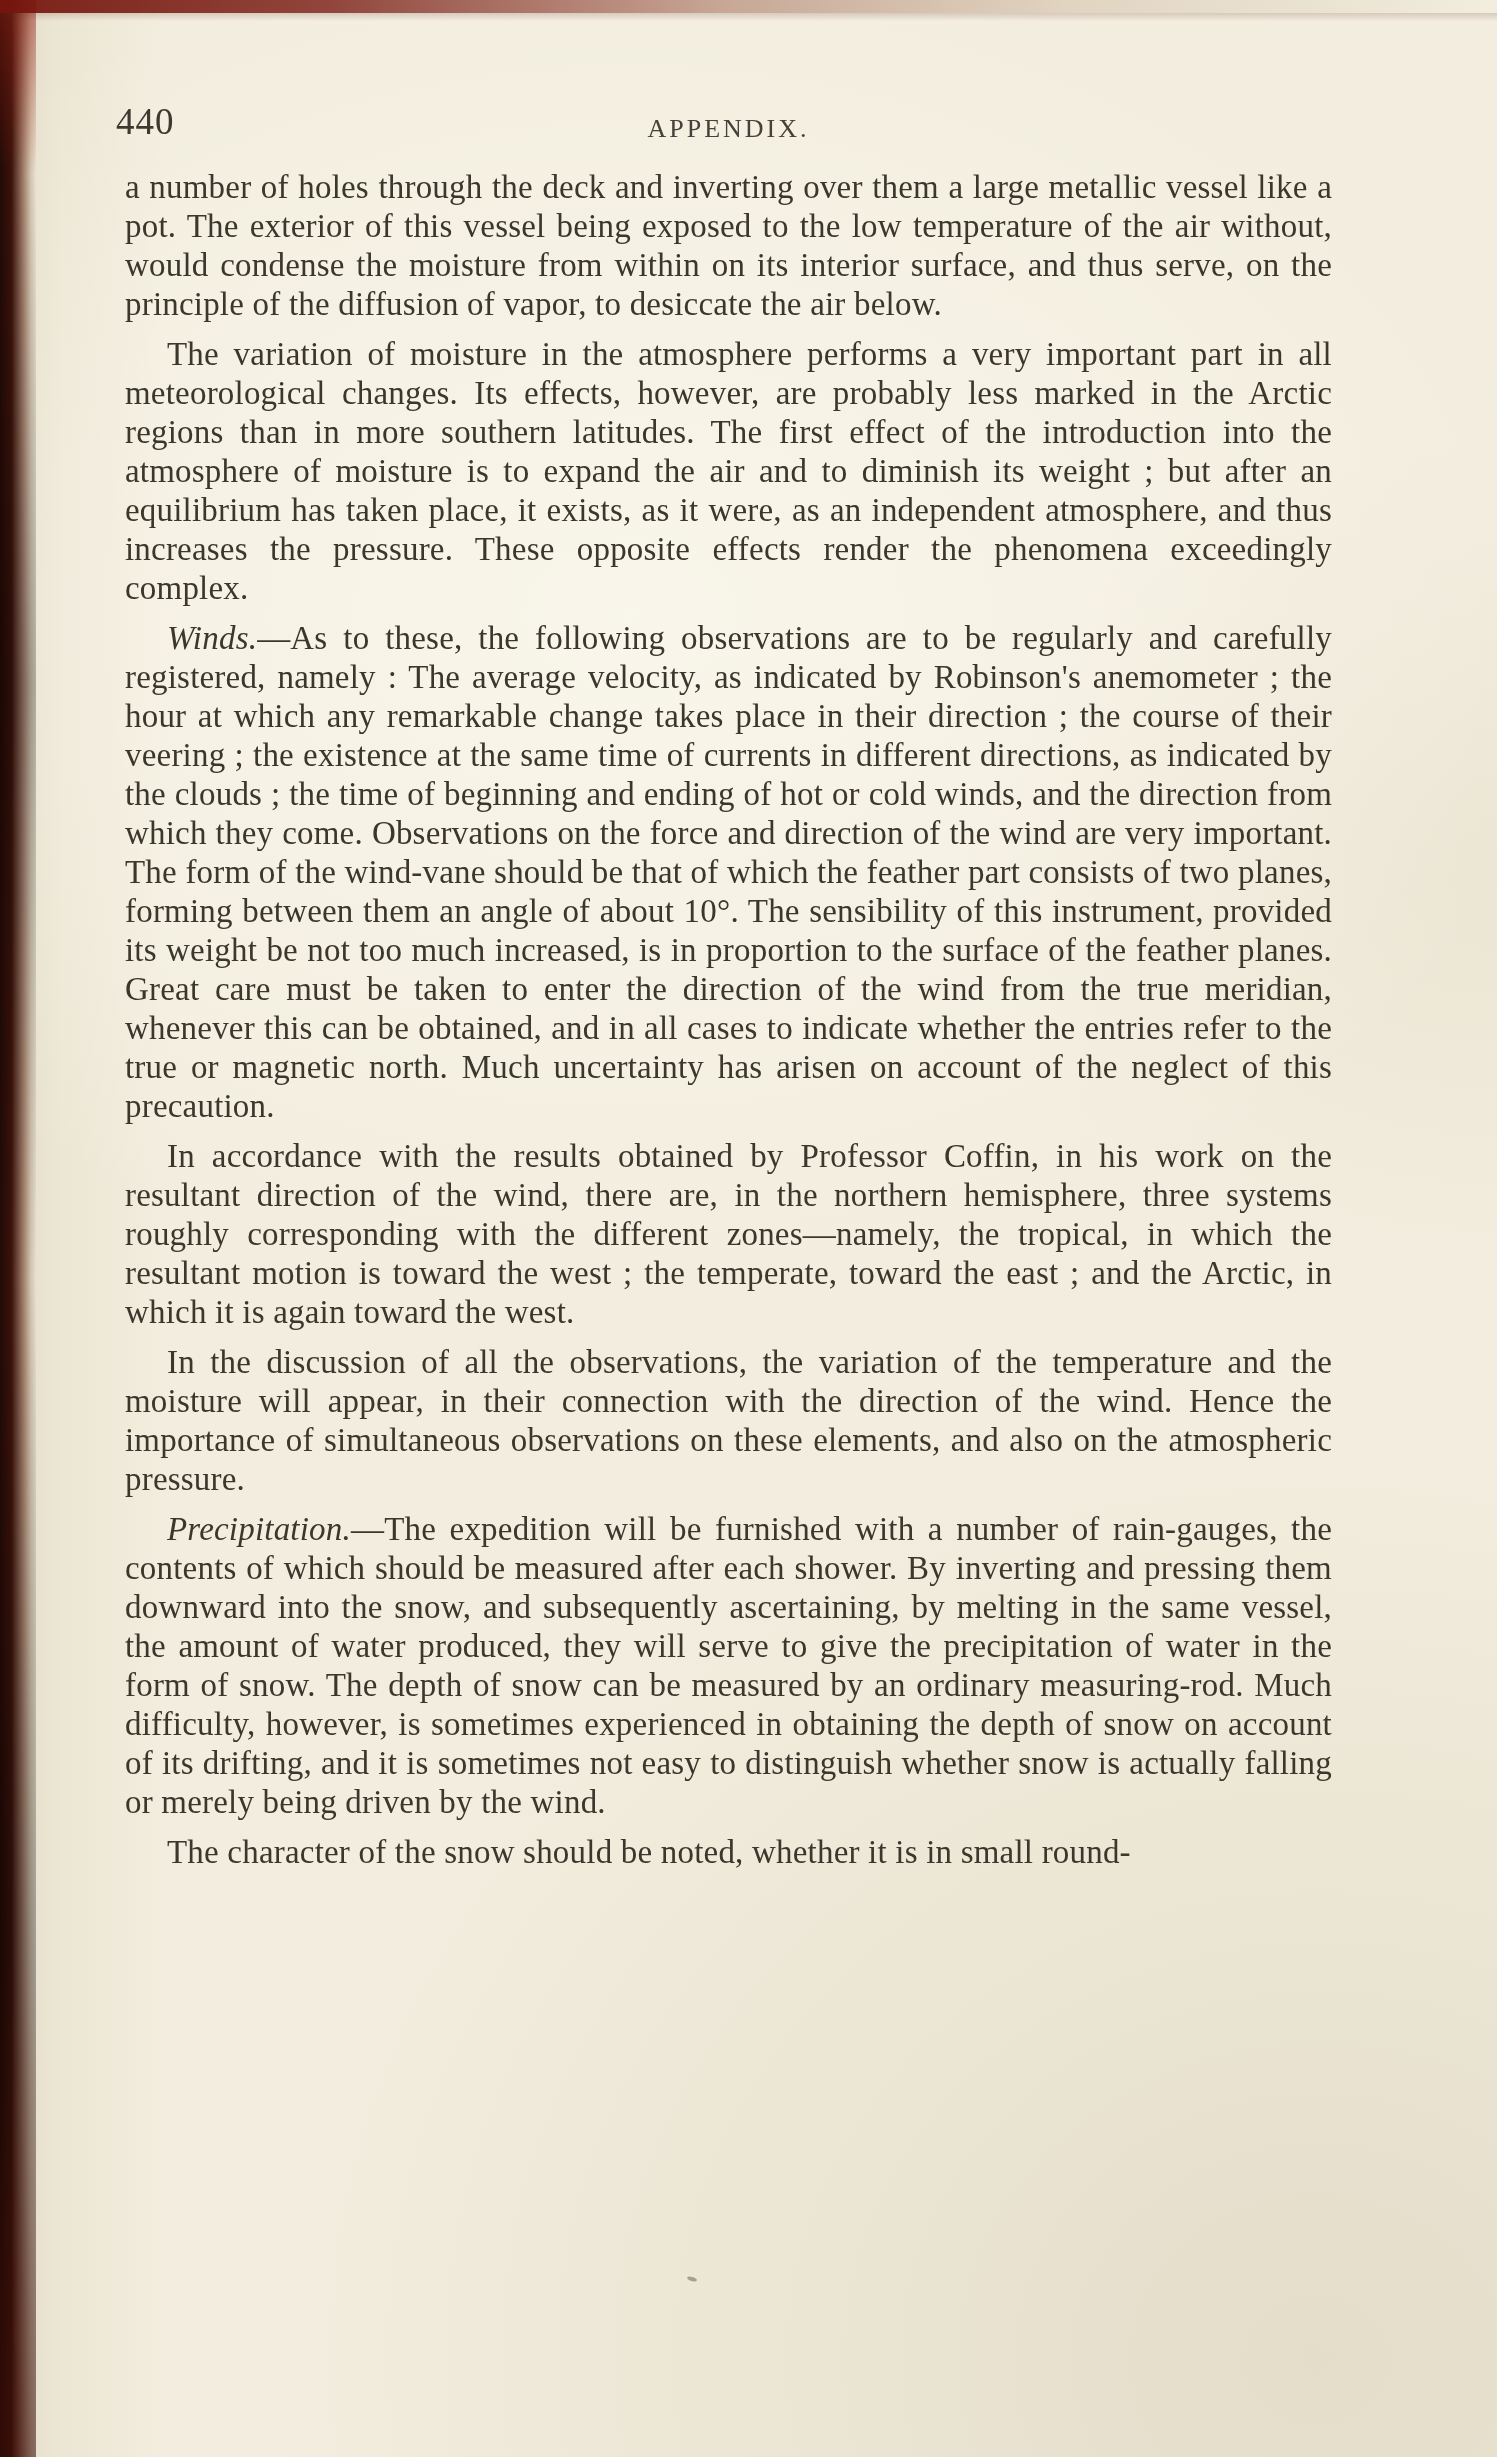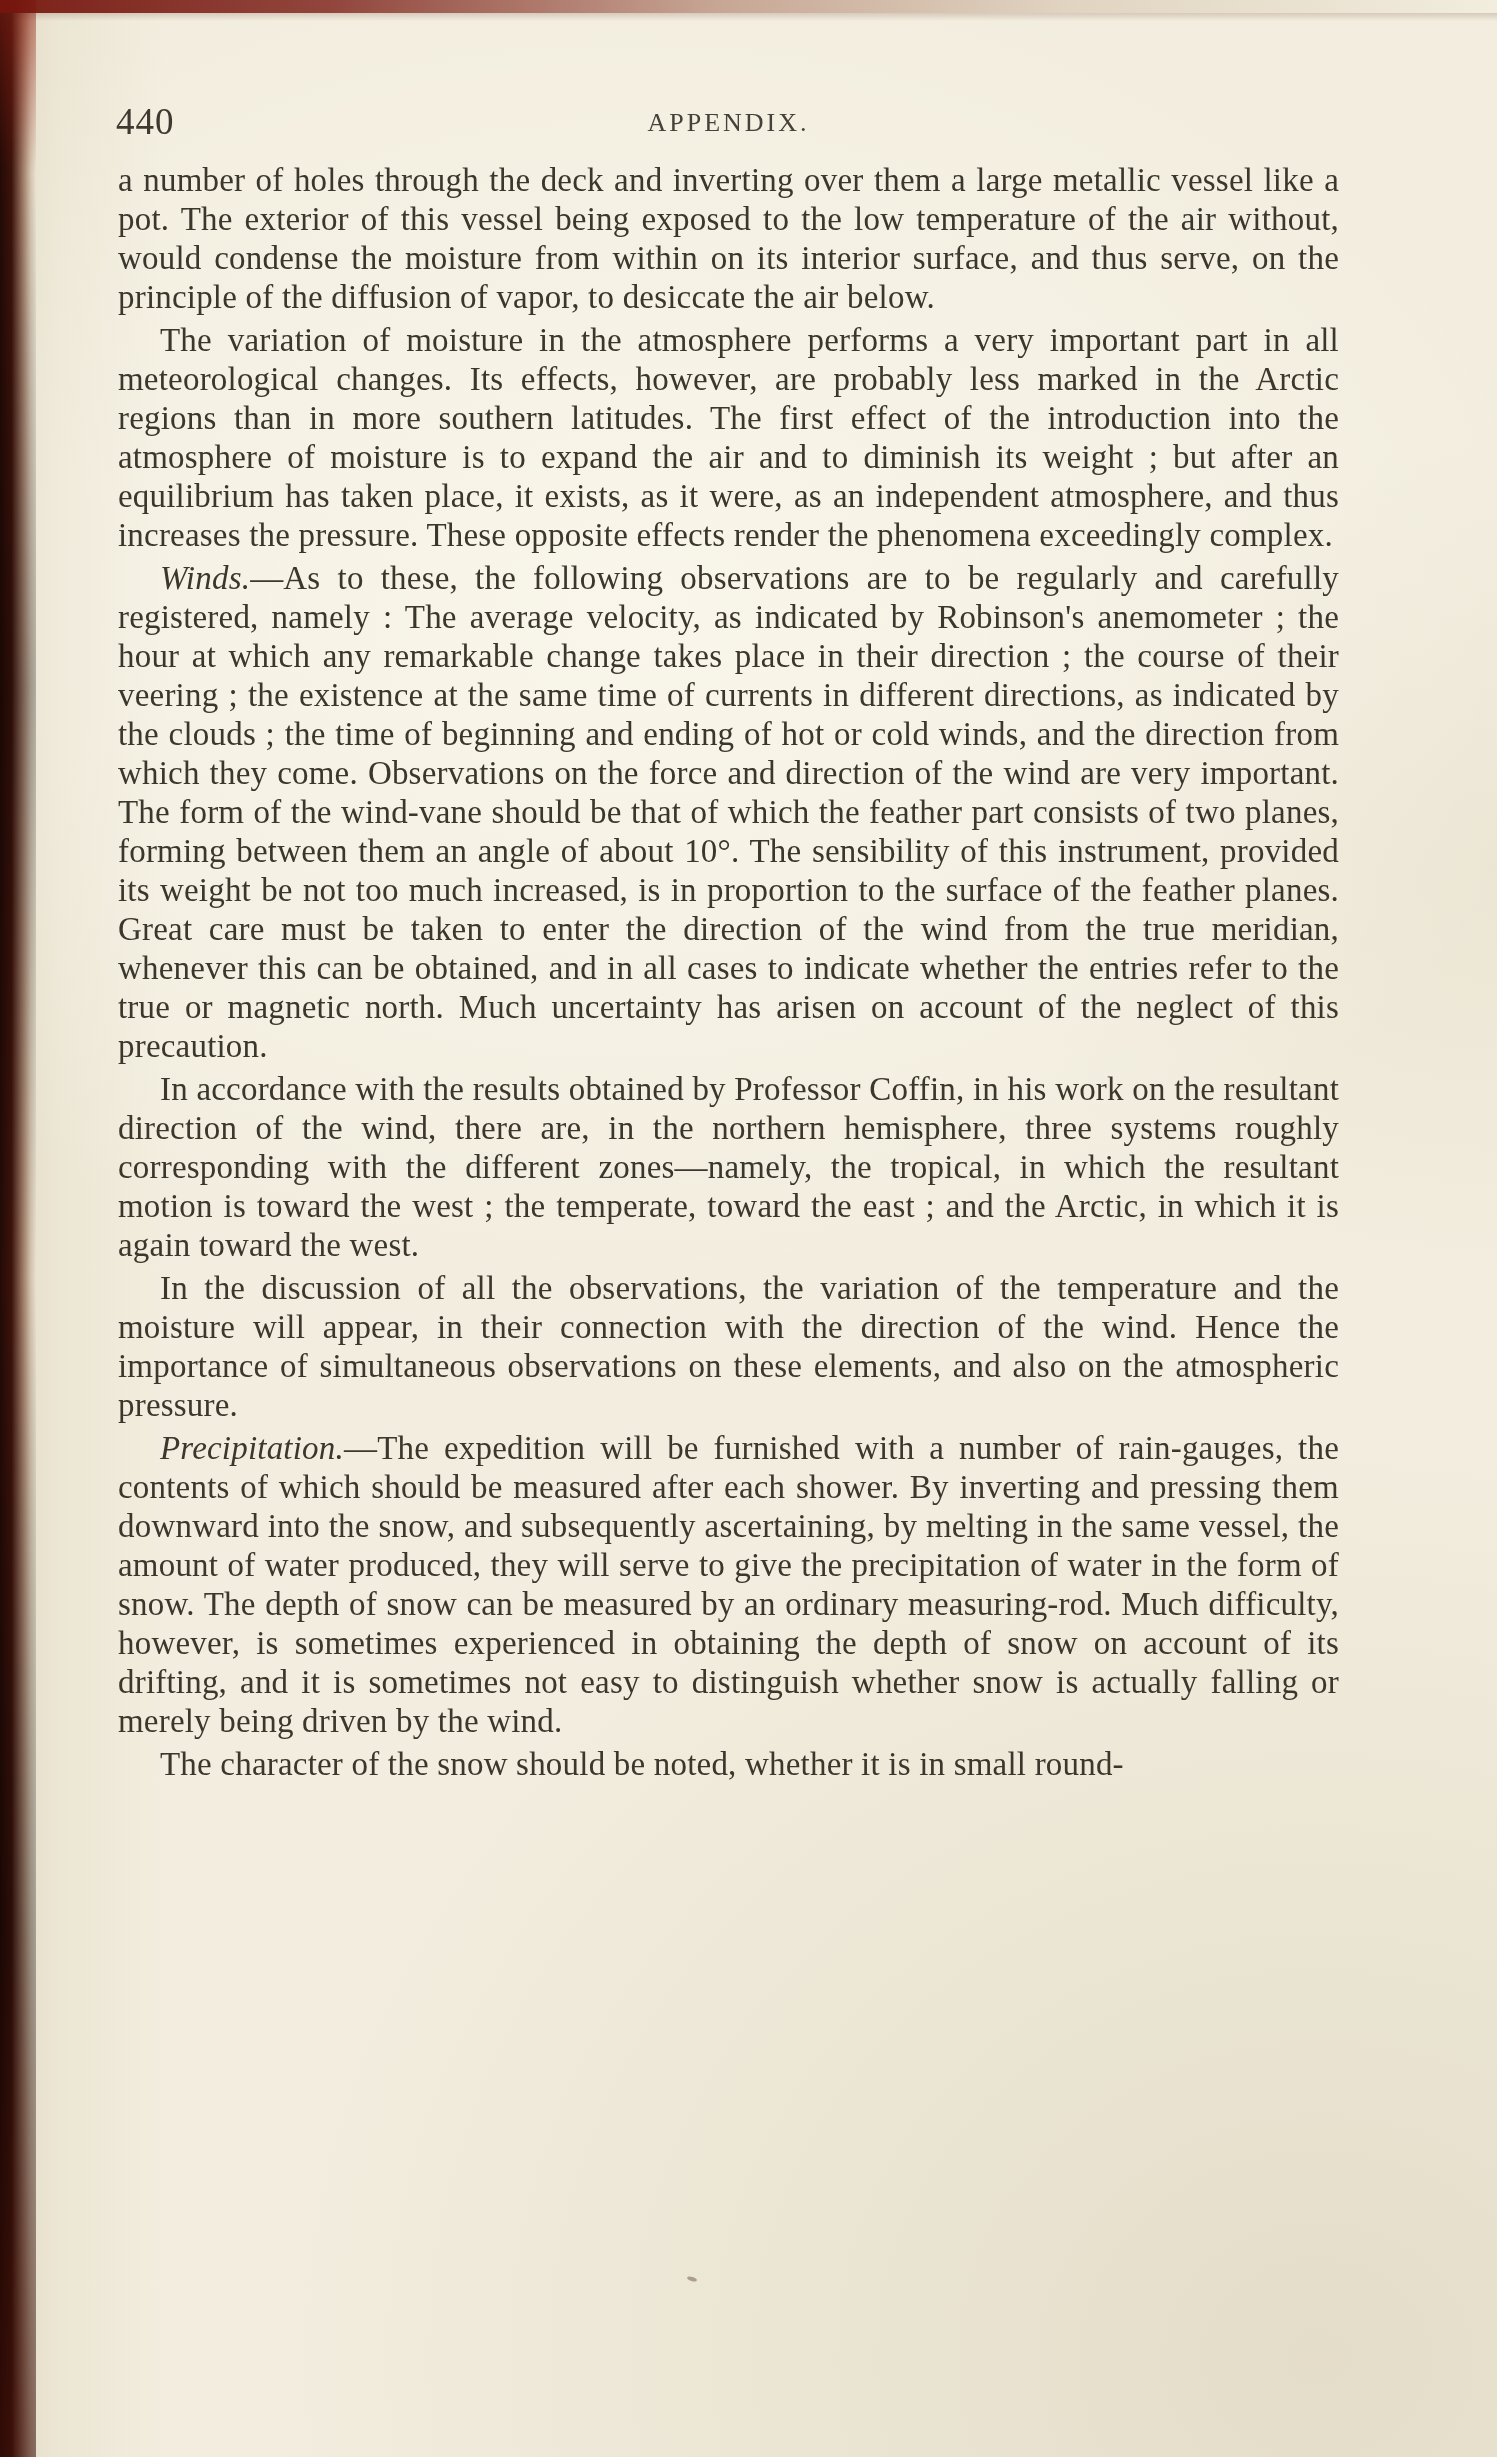--- a/index.html
+++ b/index.html
@@ -69,39 +69,39 @@
   }
   .page-number {
     position: absolute;
     left: 2px; top: 4px;
     font-size: 37px;
     letter-spacing: 1px;
     color: #3e3930;
   }
   .running-head {
     position: absolute;
-    left: 0; right: 0; top: 12px;
+    left: 0; right: 0; top: 18px;
     text-align: center;
     font-size: 26px;
     letter-spacing: 3px;
     color: #46413a;
   }
 
   .text-block {
     position: absolute;
     left: 114px;
     top: 157px;
     width: 1229px;
     font-size: 33px;
     line-height: 39px;
     text-align: justify;
     letter-spacing: 0.2px;
     color: #3c372d;
   }
-  p.para { margin: 4px; padding: 0; }
+  p.para { margin: 11px; padding: 0; }
   p.para.indent { text-indent: 42px; }
   .lead { font-style: italic; }
 
   
   .speck {
     position: absolute;
     left: 687px; top: 2277px;
     width: 10px; height: 4px;
     background: rgba(92,70,50,0.45);
     border-radius: 50%;

